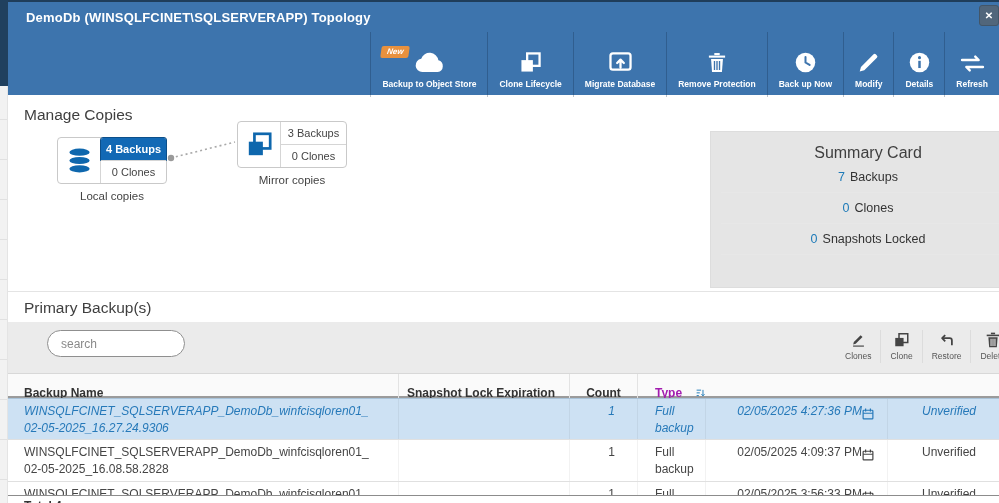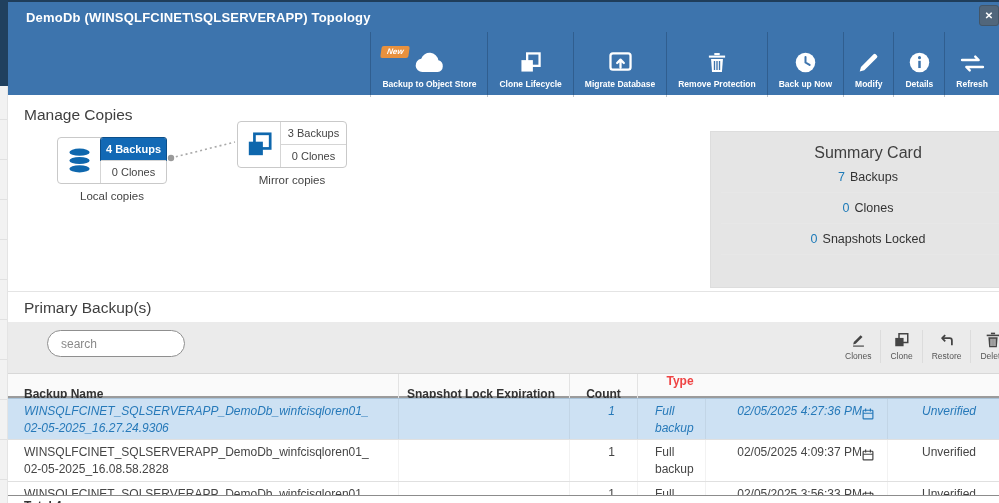--- a/index.html
+++ b/index.html
@@ -70,21 +70,21 @@
 
   
   .tbl-head, .tbl-row { position:absolute; left:8px; width:991px; display:grid;
     grid-template-columns:390px 171px 68px 68px 182px 112px; }
   .tbl-head { top:373px; height:25px; background:#fafafa; border-top:1px solid #d8d8d8;
     border-bottom:2px solid #9b9b9b; font-size:12px; font-weight:700; color:#333; }
   .tbl-head > div { display:flex; align-items:center; cursor:pointer; }
   .th-name { padding-left:16px; }
   .th-lock { padding-left:8px; border-left:1px solid #e3e3e3; }
   .th-count { justify-content:center; border-left:1px solid #e3e3e3; }
-  .th-type { padding-left:17px; border-left:1px solid #e3e3e3; color:#ef4444; gap:14px;flex-direction:column; }
+  .th-type { padding-left:17px; border-left:1px solid #e3e3e3; color:#a21caf; gap:14px; }
   .th-end { justify-content:flex-end; padding-right:14px; border-left:1px solid #e3e3e3; }
   .th-ver { padding-left:14px; border-left:3px solid #8b5cf6;margin-top:24px; }
 
   .tbl-row { height:42px; font-size:12px; color:#454545; border-bottom:1px solid #e0e0e0;
     background:#fff; cursor:pointer; }
   .tbl-row > div { padding-top:4px; line-height:1.45; }
   .tbl-row > div + div { border-left:1px solid rgba(0,0,0,.05); }
   .td-name { padding-left:16px; padding-right:28px; word-break:break-all; }
   .td-count { text-align:right; padding-right:22px; }
   .td-type { padding-left:17px; }

